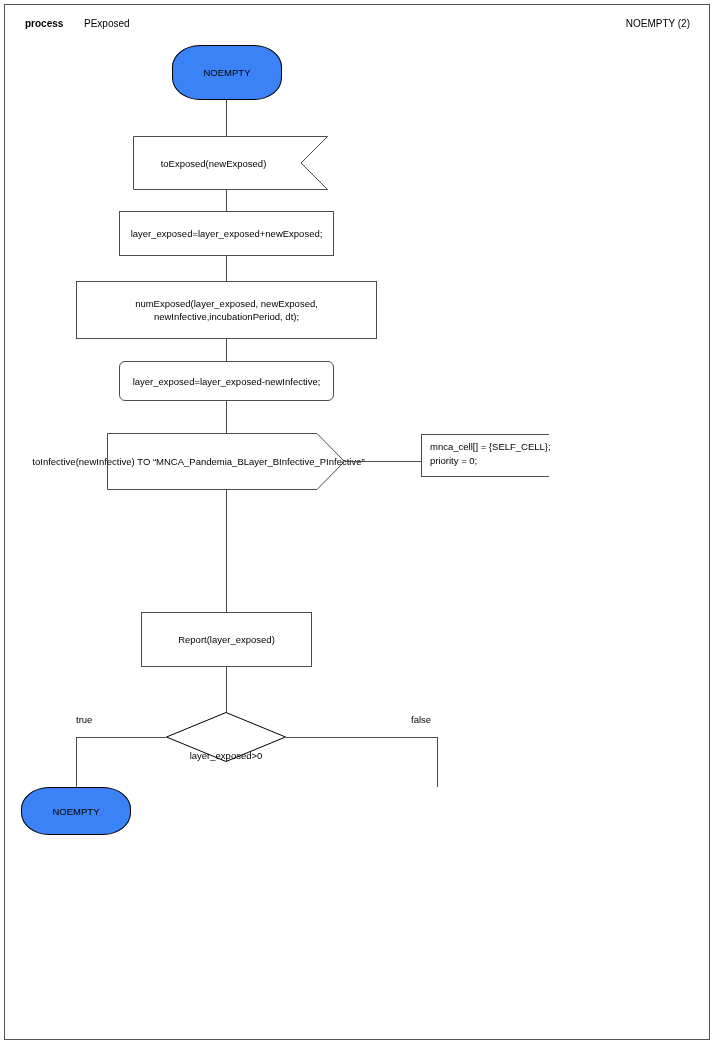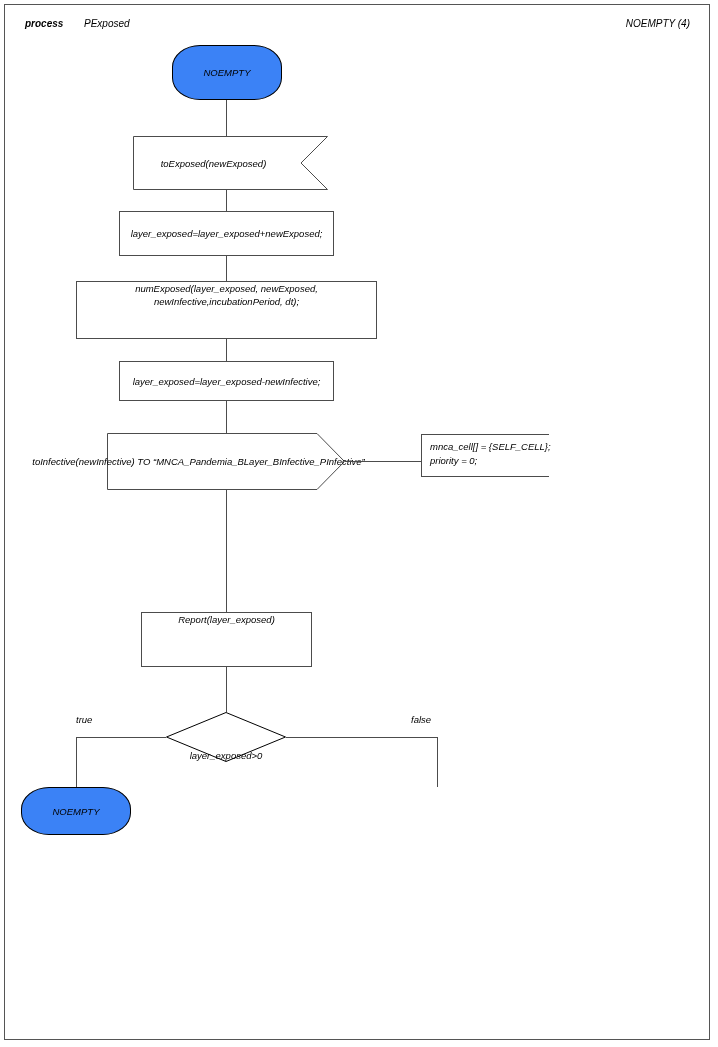--- a/index.html
+++ b/index.html
@@ -11,21 +11,20 @@
     width: 718px;
     height: 1047px;
     font-family: "Liberation Sans", sans-serif;
     color: #000000;
     overflow: hidden;
   }
   #page {
     position: relative;
     width: 718px;
     height: 785px;
-    font-style: italic;
   }
   .page-frame {
     position: absolute;
     left: 4px;
     top: 4px;
     width: 706px;
     height: 1036px;
     border: 1px solid #555555;
     box-sizing: border-box;
     background: #ffffff;
@@ -66,21 +65,21 @@
     display: flex;
     align-items: center;
     justify-content: center;
   }
 
   
   .proc {
     border: 1px solid #4c4c4c;
     background: #ffffff;
     display: flex;
-    align-items: flex-start;
+    align-items: center;
   }
   .proc .bar-l, .proc .bar-r { width: 8px; flex: 0 0 8px; }
   .proc .bar-l { border-right: 1px solid #4c4c4c; }
   .proc .bar-r { border-left: 1px solid #4c4c4c; }
   .proc .proc-body {
     flex: 1 1 auto;
     display: flex;
     align-items: center;
     justify-content: center;
   }
@@ -161,21 +160,21 @@
   }
 </style>
 </head>
 <body>
 
 <div id="page">
   <div class="page-frame"></div>
 
   <div class="hdr hdr-process">process</div>
   <div class="hdr hdr-name">PExposed</div>
-  <div class="hdr hdr-state">NOEMPTY (4)</div>
+  <div class="hdr hdr-state">NOEMPTY (2)</div>
 
   <div class="node state" style="left:172px; top:45px; width:110px; height:55px;">
     <span class="node-text">NOEMPTY</span>
   </div>
 
   <div class="vline" style="left:226px; top:100px; height:36px;"></div>
 
   <div class="input-sym" style="left:133px; top:136px; width:195px; height:54px;">
     <svg class="shape" viewBox="0 0 195 54" preserveAspectRatio="none">
       <polygon points="0.5,0.5 194.5,0.5 168,27 194.5,53.5 0.5,53.5" fill="#ffffff" stroke="#4c4c4c" stroke-width="1" vector-effect="non-scaling-stroke"></polygon>
@@ -196,21 +195,21 @@
   <div class="node proc" style="left:76px; top:281px; width:301px; height:58px;">
     <div class="bar-l"></div>
     <div class="proc-body">
       <span class="node-text"><span>numExposed(layer_exposed, newExposed,</span><br><span>newInfective,incubationPeriod, dt);</span></span>
     </div>
     <div class="bar-r"></div>
   </div>
 
   <div class="vline" style="left:226px; top:339px; height:22px;"></div>
 
-  <div class="node task" style="left:119px; top:361px; width:215px; height:40px;">
+  <div class="node task" style="left:119px; top:361px; width:215px; height:40px;border-radius:6px;">
     <span class="node-text">layer_exposed=layer_exposed-newInfective;</span>
   </div>
 
   <div class="vline" style="left:226px; top:401px; height:32px;"></div>
 
   <div class="output-sym" style="left:107px; top:433px; width:238px; height:57px;">
     <svg class="shape" viewBox="0 0 238 57" preserveAspectRatio="none">
       <polygon points="0.5,0.5 210,0.5 237.5,28.5 210,56.5 0.5,56.5" fill="#ffffff" stroke="#4c4c4c" stroke-width="1" vector-effect="non-scaling-stroke"></polygon>
     </svg>
     <div class="label">

